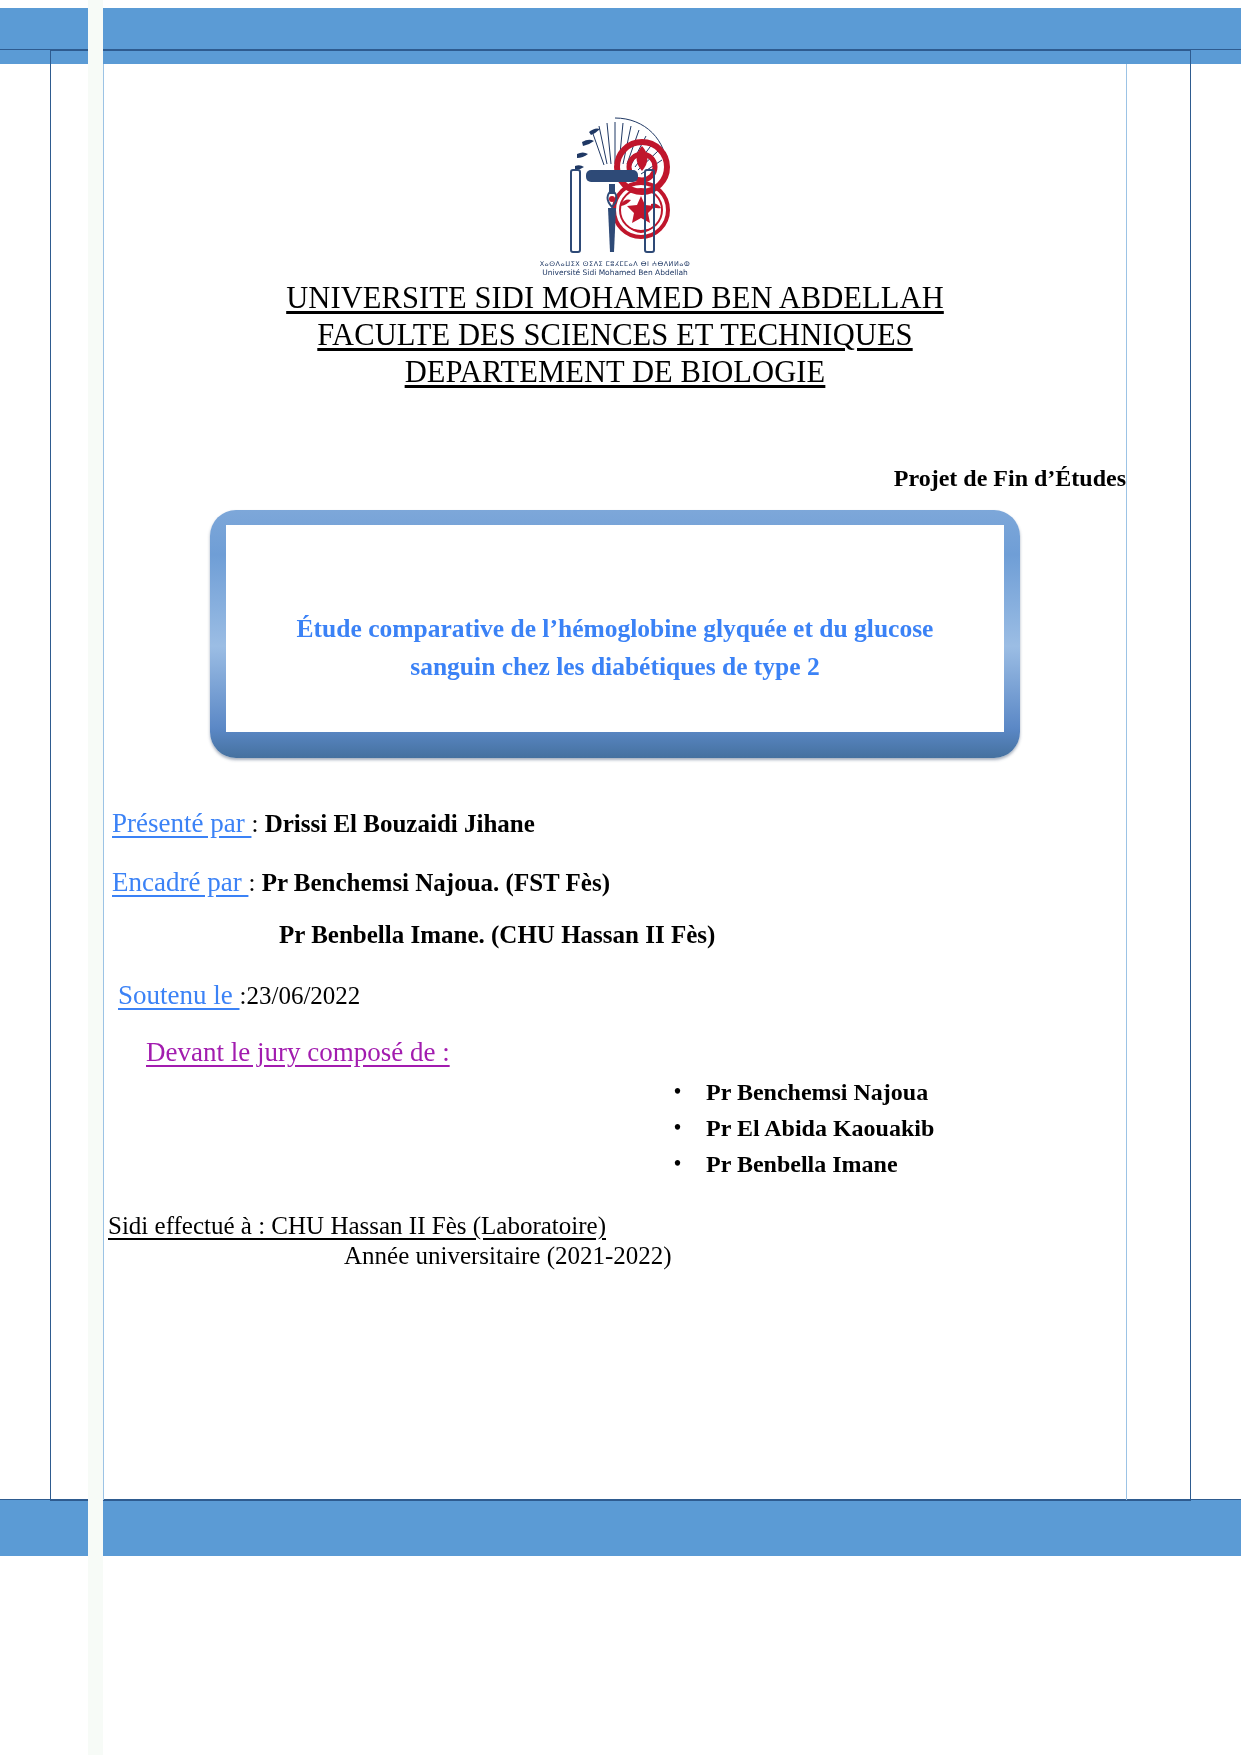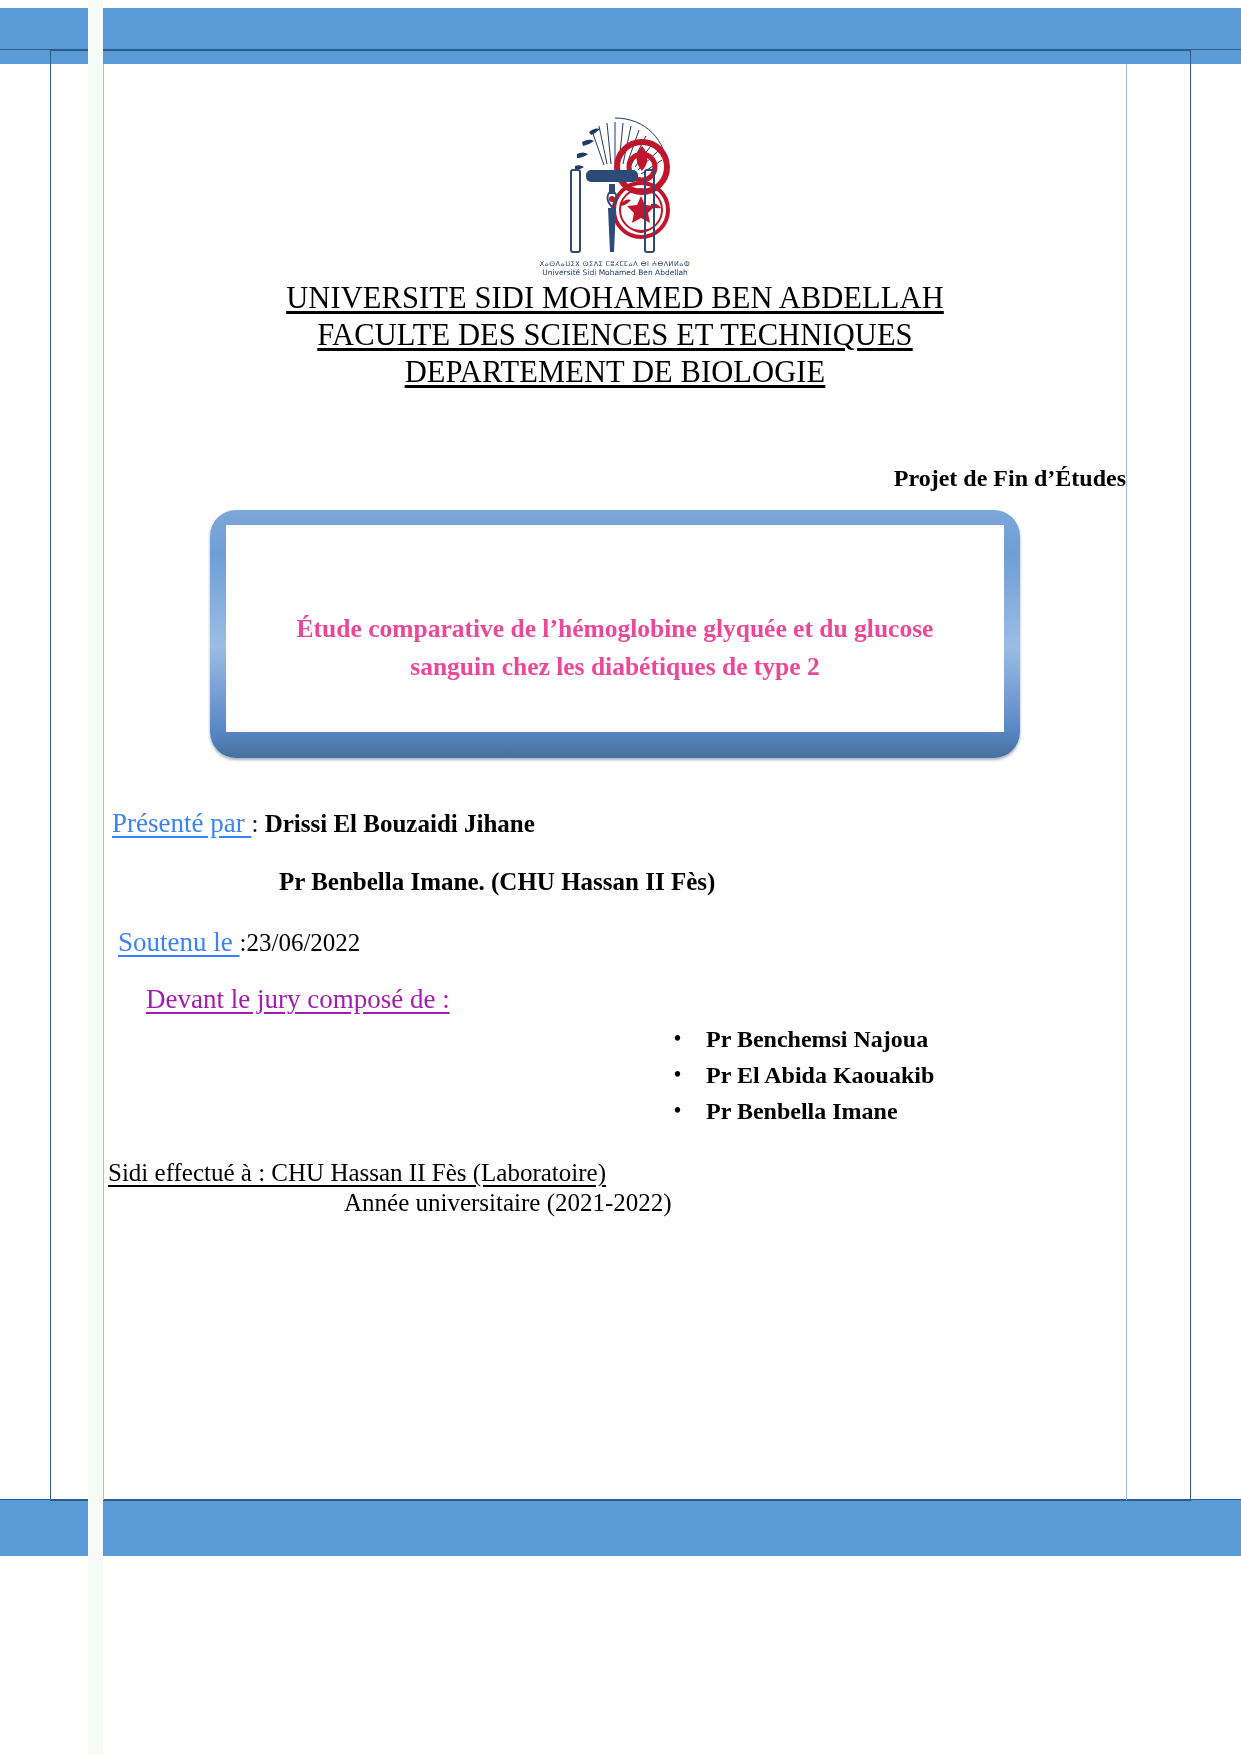--- a/index.html
+++ b/index.html
@@ -132,21 +132,21 @@
     left: 16px;
     top: 15px;
     right: 16px;
     bottom: 26px;
     background: #ffffff;
     display: flex;
     align-items: center;
     justify-content: center;
   }
   #thesis-title {
-    color: #ec4899;
+    color: #3b82f6;
     font-weight: bold;
     font-size: 25.5px;
     line-height: 38px;
     text-align: center;
     width: 92%;
     padding-top: 38px;
   }
 
   
   #credits {
@@ -328,20 +328,23 @@
       </div>
     </div>
   </div>
 
   <div id="credits">
 
     <div class="credit-row" id="row-presente">
       <span class="lbl-blue-u"> Présenté par </span><span class="val-plain">: </span><span class="val-bold">Drissi El Bouzaidi Jihane</span>
     </div>
 
+    <div class="credit-row" id="row-encadre">
+      <span class="lbl-blue-u"> Encadré par </span><span class="val-plain">: </span><span class="val-bold">Pr Benchemsi Najoua. (FST Fès)</span>
+    </div>
 
     <div class="credit-row" id="row-encadre2">
       <span class="val-bold">Pr Benbella Imane. (CHU Hassan II Fès)</span>
     </div>
 
     <div class="credit-row" id="row-soutenu">
       <span class="lbl-blue-u"> Soutenu le </span><span class="val-plain">:</span><span class="val-plain">23/06/2022</span>
     </div>
 
     <div id="row-jury-head">

